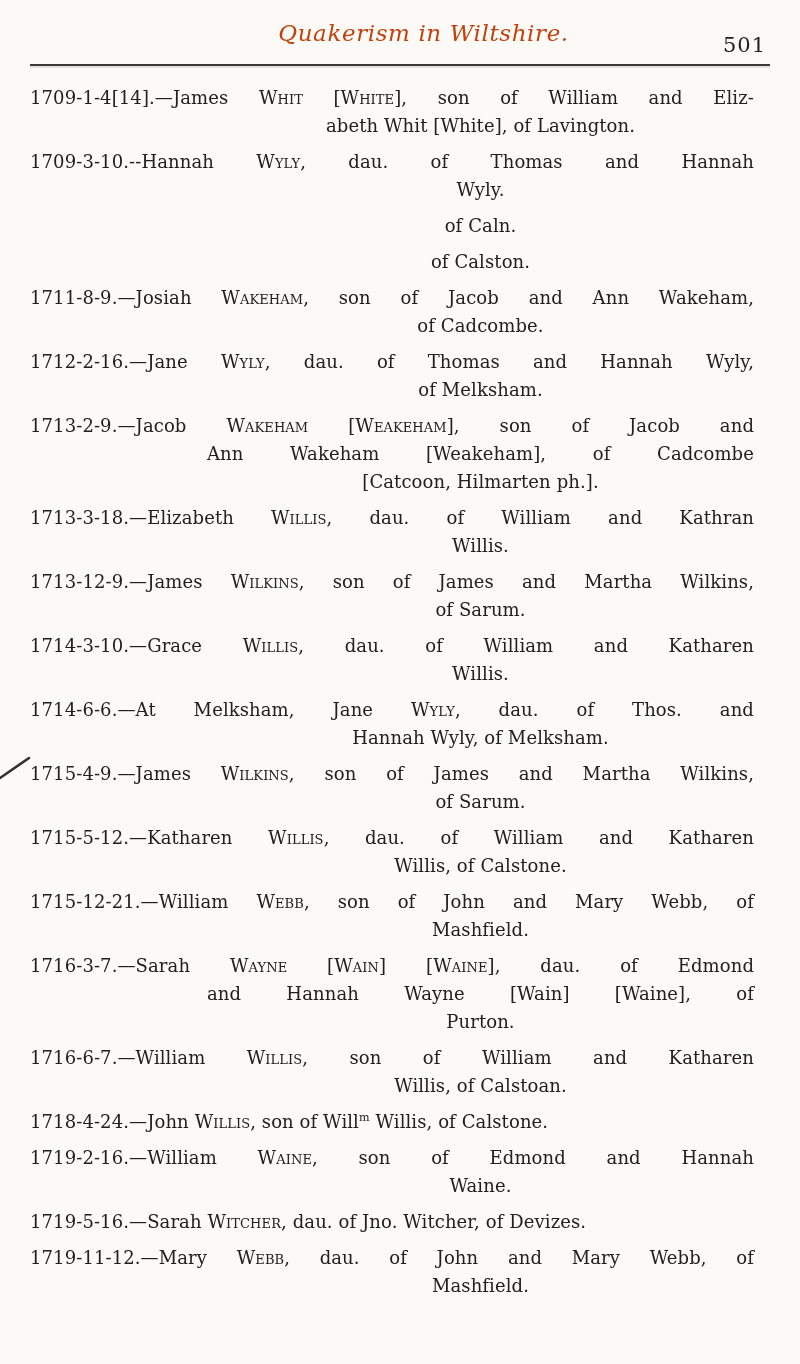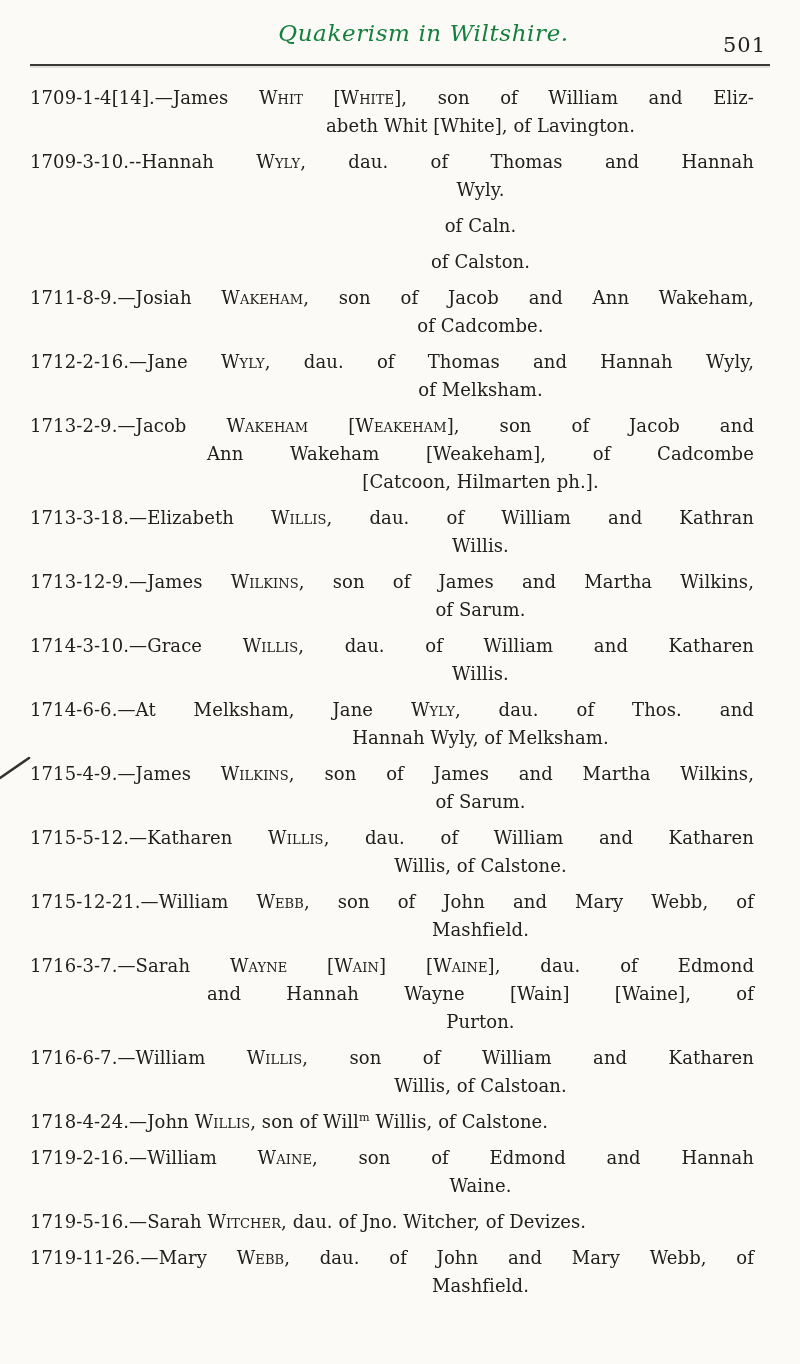--- a/index.html
+++ b/index.html
@@ -14,21 +14,21 @@
     box-sizing: border-box;
     width: 800px; height: 1364px;
     padding: 20px 30px 0 30px;
     position: relative;
   }
   .header { position: relative; text-align: center; height: 34px; }
   .title {
     font-style: italic;
     font-size: 23px;
     letter-spacing: 0.6px;
-    color: #15803d;
+    color: #c2410c;
     margin-left: 47px;
   }
   .pagenum {
     position: absolute; right: 4px; top: 13px;
     font-size: 21px; letter-spacing: 1px;
   }
   .rule {
     height: 2px;
     background: #3a3834;
     margin-top: 10px;
@@ -134,21 +134,21 @@
         <span class="ln"><span>1718-4-24.—John </span><span class="sc">Willis</span><span>, son of Will</span><span class="sup">m</span><span> Willis, of Calstone.</span></span>
       </p>
       <p class="entry">
         <span class="ln j"><span>1719-2-16.—William </span><span class="sc">Waine</span><span>, son of Edmond and Hannah</span></span>
         <span class="ln cont"><span>Waine.</span></span>
       </p>
       <p class="entry">
         <span class="ln"><span>1719-5-16.—Sarah </span><span class="sc">Witcher</span><span>, dau. of Jno. Witcher, of Devizes.</span></span>
       </p>
       <p class="entry">
-        <span class="ln j"><span>1719-11-26.—Mary </span><span class="sc">Webb</span><span>, dau. of John and Mary Webb, of</span></span>
+        <span class="ln j"><span>1719-11-12.—Mary </span><span class="sc">Webb</span><span>, dau. of John and Mary Webb, of</span></span>
         <span class="ln cont"><span>Mashfield.</span></span>
       </p>
     </div>
 
   <div class="pen-mark">
     <svg width="34" height="30" viewBox="0 0 34 30" xmlns="http://www.w3.org/2000/svg">
       <line x1="0" y1="26" x2="29" y2="6" stroke="#34322e" stroke-width="2.6" stroke-linecap="round"></line>
     </svg>
   </div>
 

